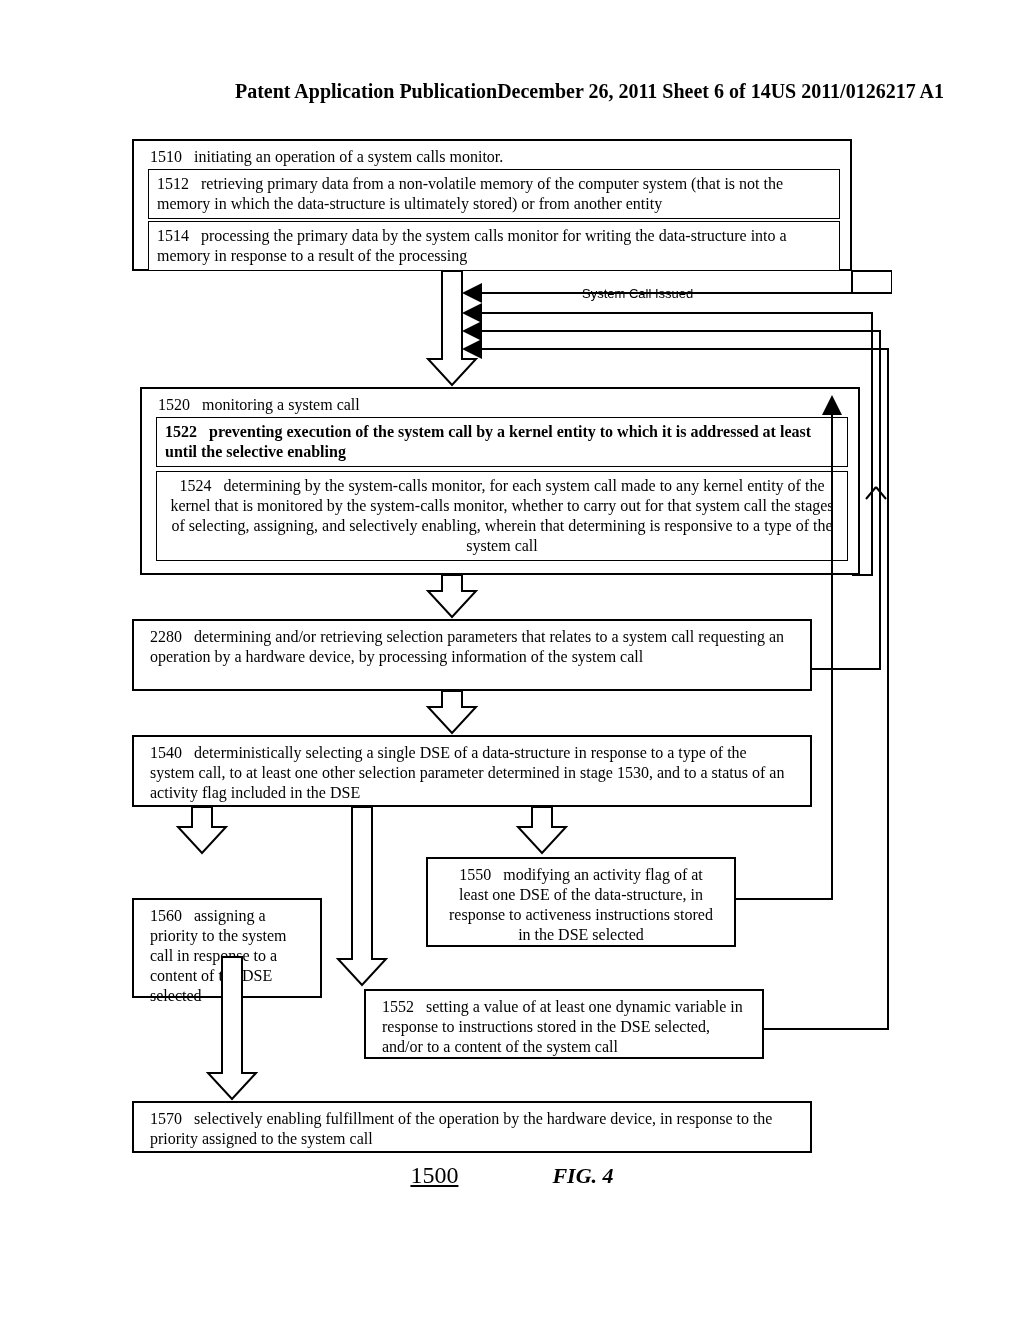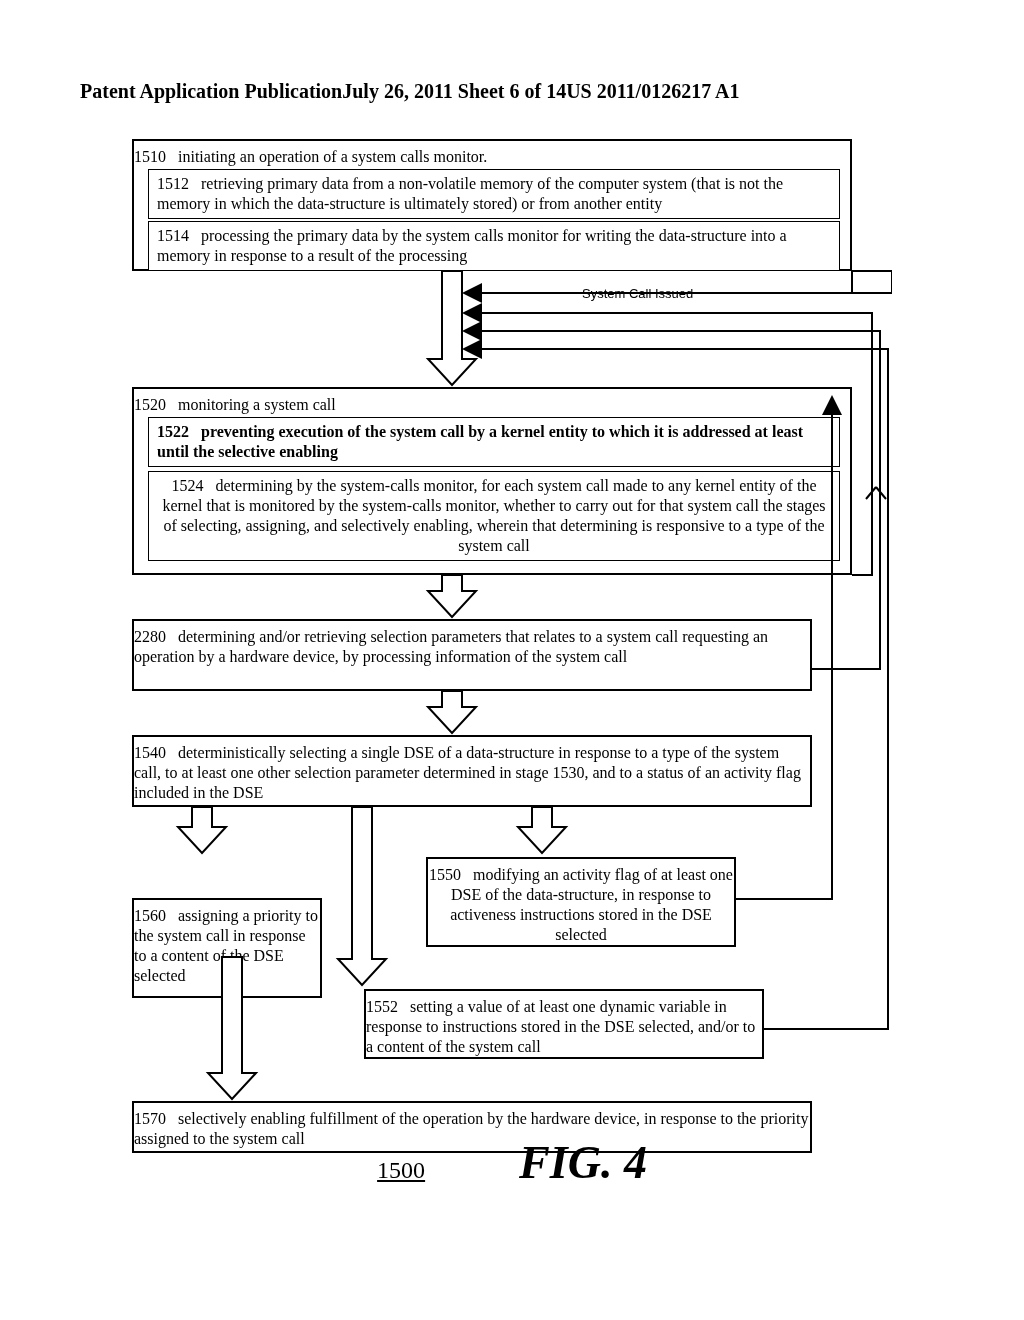--- a/index.html
+++ b/index.html
@@ -12,39 +12,39 @@
     position: relative;
   }
   .page {
     position: relative;
     width: 1024px;
     height: 1320px;
     padding: 80px 80px 40px 80px;
   }
   .hdr {
     display: flex;
-    justify-content: flex-start;
+    justify-content: flex-end;
     font-weight: bold;
     font-size: 20px;
     margin-bottom: 36px;
   }
   .canvas {
     position: relative;
     width: 760px;
     height: 1060px;
     margin: 0 auto;
   }
   .box {
     position: absolute;
     border: 2px solid #000;
     background: #fff;
     font-size: 16px;
     line-height: 1.25;
   }
-  .outer  { padding: 6px 0; }
+  .outer  { padding: 6px 16px; }
   .inner  { border-width: 1.5px; padding: 4px 8px; }
   .num    { display: inline; margin-right: 8px; }
   svg.overlay {
     position: absolute;
     left: 0; top: 0;
     width: 760px; height: 1060px;
     pointer-events: none;
   }
   .label-sci {
     position: absolute;
@@ -55,51 +55,51 @@
     position: absolute;
     bottom: 10px;
     width: 100%;
     text-align: center;
   }
   .figno .u { text-decoration: underline; font-size: 24px; margin-right: 90px; }
   .figno .fig {
     font-family: "Brush Script MT", cursive;
     font-style: italic;
     font-weight: bold;
-    font-size: 46px;
+    font-size: 22px;
   }
 </style>
 </head>
 <body>
 
 <div class="page">
   <div class="hdr">
     <span>Patent Application Publication</span>
-    <span>July 26, 2011  Sheet 6 of 14</span>
+    <span>December 26, 2011  Sheet 6 of 14</span>
     <span>US 2011/0126217 A1</span>
   </div>
 
   <div class="canvas">
 
     <div class="box outer" style="left:0px; top:0px; width:720px; height:132px;">
       <span class="num">1510</span>
       <span>initiating an operation of a system calls monitor.</span>
       
       <div class="box inner" style="left:14px; top:28px; width:692px;">
         <span class="num">1512</span>
         <span>retrieving primary data from a non-volatile memory of the computer system (that is not the memory in which the data-structure is ultimately stored) or from another entity</span>
       </div>
       
       <div class="box inner" style="left:14px; top:80px; width:692px;">
         <span class="num">1514</span>
         <span>processing the primary data by the system calls monitor for writing the data-structure into a memory in response to a result of the processing</span>
       </div>
     </div>
 
-    <div class="box outer" style="left:0px; top:248px; width:720px; height:188px;">
+    <div class="box outer" style="left:8px; top:248px; width:720px; height:188px;">
       <span class="num">1520</span>
       <span>monitoring a system call</span>
       <div class="box inner" style="left:14px; top:28px; width:692px;font-weight:bold;">
         <span class="num">1522</span>
         <span>preventing execution of the system call by a kernel entity to which it is addressed at least until the selective enabling</span>
       </div>
       <div class="box inner" style="left:14px; top:82px; width:692px;text-align:center;">
         <span class="num">1524</span>
         <span>determining by the system-calls monitor, for each system call made to any kernel entity of the kernel that is monitored by the system-calls monitor, whether to carry out for that system call the stages of selecting, assigning, and selectively enabling, wherein that determining is responsive to a type of the system call</span>
       </div>

